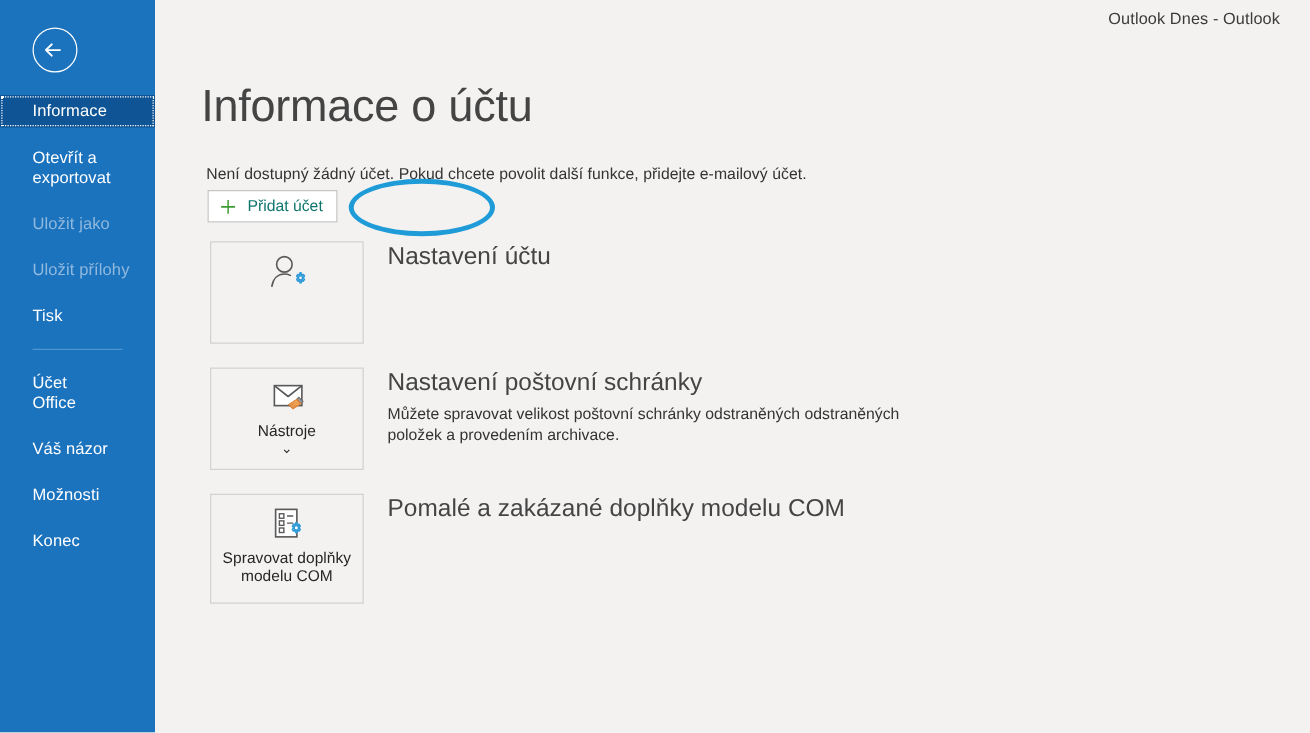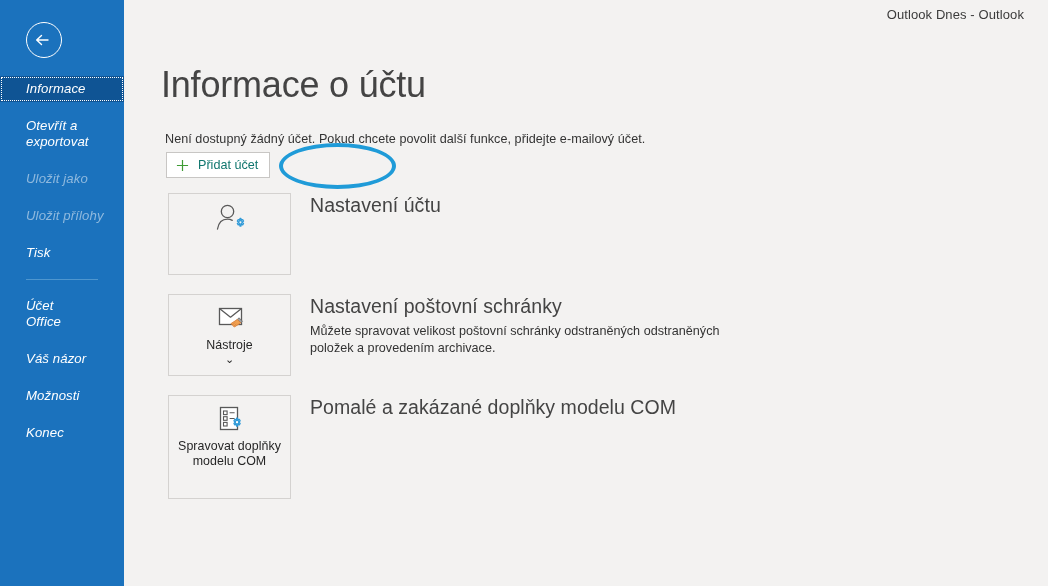--- a/index.html
+++ b/index.html
@@ -56,21 +56,20 @@
     position: relative;
     display: block;
     box-sizing: border-box;
     padding: 5px 10px 5px 26px;
     color: #ffffff;
     font-size: 13.2px;
     line-height: 16px;
     cursor: pointer;
     white-space: pre-line;
     letter-spacing: 0.1px;
-    font-style: italic;
   }
   .nav-item.selected {
     background: #0f5494;
     outline: 1px dotted #ffffff;
     outline-offset: -2px;
   }
   .nav-item.disabled {
     color: #8fb9de;
     cursor: default;
   }
@@ -321,21 +320,21 @@
         <span class="tile-label">Nástroje</span>
         <span class="tile-chev-below">⌄</span>
       </button>
       <div class="sec-body">
         <h2 class="sec-heading">Nastavení poštovní schránky</h2>
         <div class="sec-text">Můžete spravovat velikost poštovní schránky odstraněných odstraněných položek a provedením archivace.</div>
       </div>
     </div>
 
     <div class="section" style="top:395px;">
-      <button class="tile" style="height:104px;">
+      <button class="tile" style="height:88px;">
         <span class="tile-icon">
           <svg width="36" height="32" viewBox="0 0 36 32" aria-hidden="true">
             <rect x="8.5" y="3.5" width="17" height="22" fill="#ffffff" stroke="#595959" stroke-width="1.3"></rect>
             <rect x="11.5" y="7" width="3.6" height="3.6" fill="none" stroke="#595959" stroke-width="1.1"></rect>
             <rect x="11.5" y="12.7" width="3.6" height="3.6" fill="none" stroke="#595959" stroke-width="1.1"></rect>
             <rect x="11.5" y="18.4" width="3.6" height="3.6" fill="none" stroke="#595959" stroke-width="1.1"></rect>
             <path d="M17.6 8.8 H22.6 M17.6 14.5 H22.6" stroke="#595959" stroke-width="1.1"></path>
             <g transform="translate(19.2,14.2)">
               <path d="M5.4 0 L6.3 0 L6.65 1.85 L8.1 1.25 L8.95 2.7 L7.75 3.95 L8.95 5.2 L8.1 6.65
                        L6.65 6.05 L6.3 7.9 L5.4 7.9 L5.05 6.05 L3.6 6.65 L2.75 5.2 L3.95 3.95

